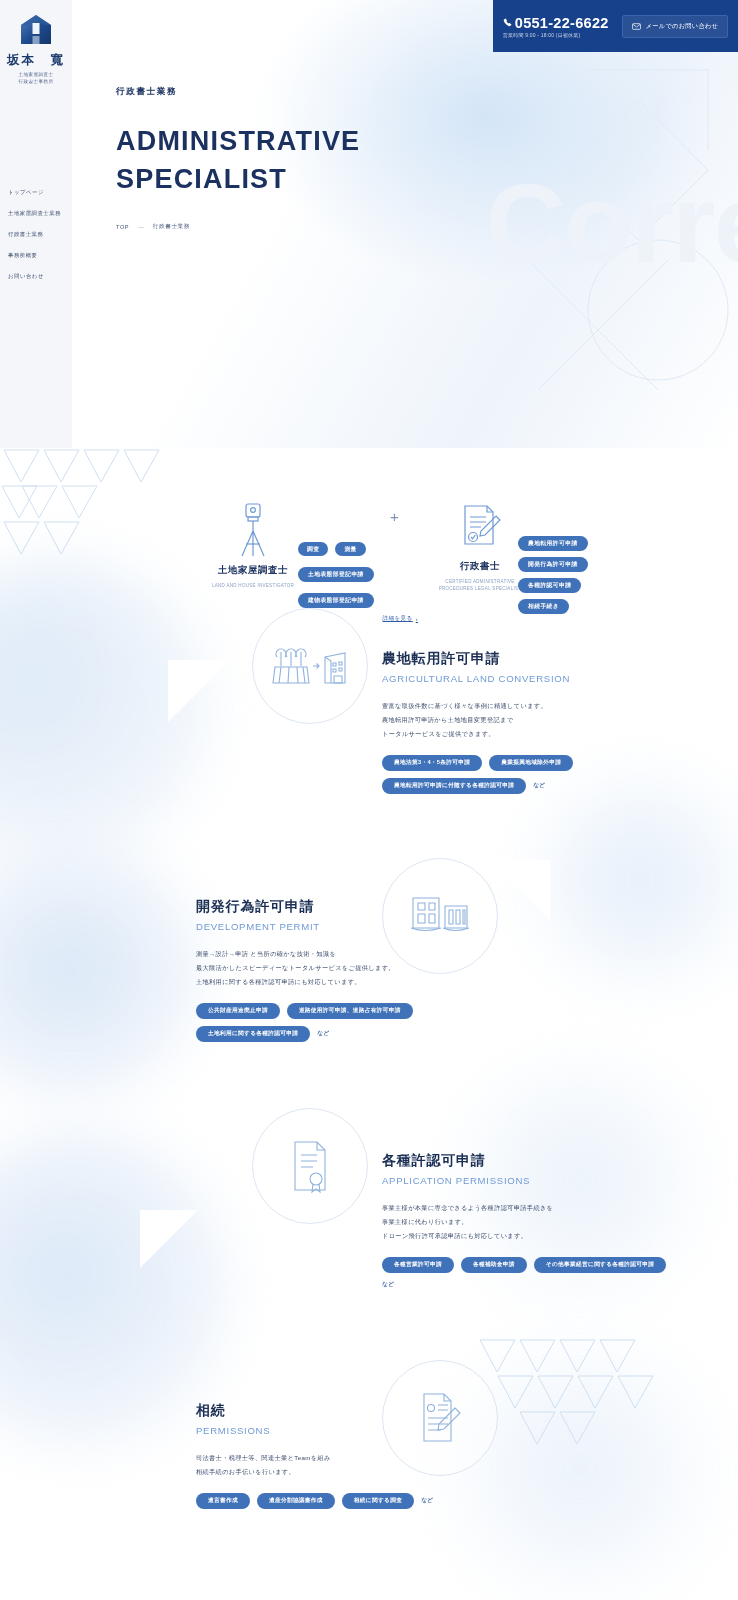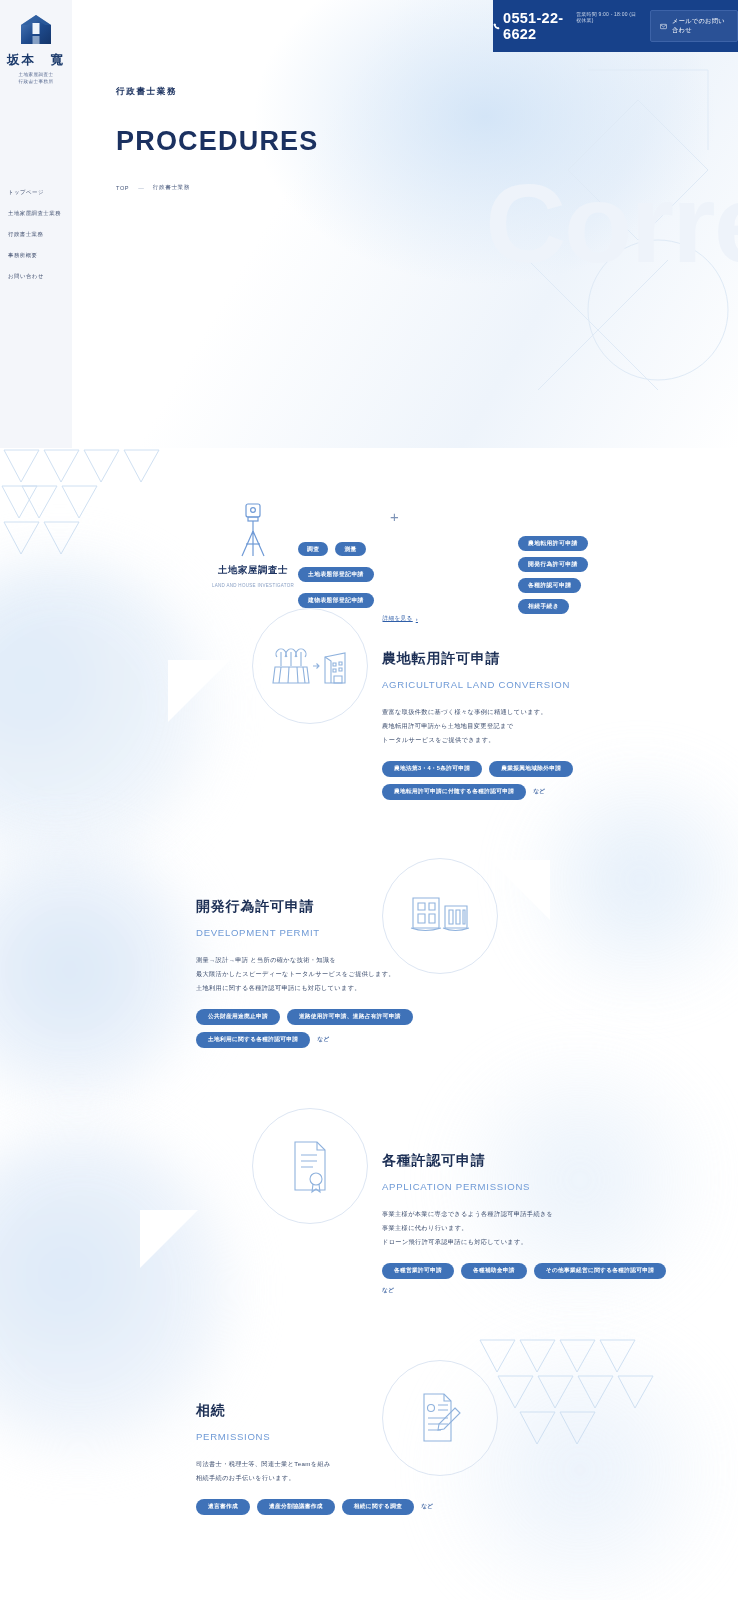--- a/index.html
+++ b/index.html
@@ -36,21 +36,21 @@
     padding:0 0 0 8px; height:21px; display:flex; align-items:center;
     cursor:pointer;
   }
 
   
   .header-contact {
     position:absolute; right:0; top:0; width:245px; height:52px;
     background:#17418a; z-index:25;
     display:flex; align-items:center; justify-content:center; gap:13px;
   }
-  .tel-block { display:flex; align-items:flex-start; }
+  .tel-block { display:flex; flex-direction:column; align-items:flex-start; }
   .tel-row { display:flex; align-items:center; gap:3px; }
   .tel-num { color:#fff; font-size:14.5px; font-weight:700; letter-spacing:.3px; }
   .tel-hours { color:#cdd8ea; font-size:5px; margin-top:1px; letter-spacing:.2px; }
   .mail-btn {
     background:#2a5196; border:1px solid #3d63a8; border-radius:2px;
     padding:6px 9px; display:flex; align-items:center; gap:5px;
     color:#fff; font-size:6.2px; cursor:pointer; letter-spacing:.3px;
   }
 
   
@@ -98,21 +98,21 @@
   .plus { position:absolute; left:390px; top:508px; font-size:15px; color:#7d93b7; z-index:6;}
   .more-link {
     font-size:5.6px; color:#2f5ea8; text-decoration:underline; cursor:pointer;
     display:flex; align-items:center; gap:3px; letter-spacing:.4px;
   }
 
   
   .svc { position:absolute; width:738px; z-index:6; }
   .svc-text { position:absolute; width:300px; }
   .svc-jp { font-size:14px; font-weight:700; color:#1c2f55; letter-spacing:.8px; }
-  .svc-en { margin-top:11px; font-size:9.6px; color:#6f9ad6; letter-spacing:.7px; }
+  .svc-en { margin-top:5px; font-size:9.6px; color:#6f9ad6; letter-spacing:.7px; }
   .svc-desc { margin-top:15px; font-size:6.2px; line-height:2.25; color:#394a6b; letter-spacing:.35px; }
   .svc-tags { margin-top:14px; display:flex; flex-wrap:wrap; gap:7px 7px; align-items:center; width:300px;}
   .tag {
     background:#3f72b8; color:#fff; border-radius:20px;
     font-size:5.7px; font-weight:700; height:16px; padding:0 12px;
     display:inline-flex; align-items:center; cursor:pointer; white-space:nowrap;
     letter-spacing:.3px;
   }
   .tag-etc { font-size:5.8px; color:#4a6ea8; font-weight:700; }
   .svc-circle {
@@ -234,21 +234,22 @@
       <path d="M260 200 L120 340"></path>
         <path d="M230 40 L300 110 L230 180 L160 110 Z"></path>
       <circle cx="250" cy="250" r="70"></circle>
     </g>
   </svg>
   <div class="hero-ghost">Corre</div>
 
   <div class="hero-inner">
     <div class="hero-kicker">行政書士業務</div>
     <h1 class="hero-title">
-      <div>PROCEDURES</div>
+      <div>ADMINISTRATIVE</div>
+      <div>SPECIALIST</div>
     </h1>
     <div class="crumbs">
       <span class="crumb">TOP</span>
       <span class="crumb-sep">—</span>
       <span class="crumb current">行政書士業務</span>
     </div>
   </div>
 </section>
 
 <section class="intro">
@@ -279,20 +280,37 @@
       <div style="margin-top:6px;"><span class="pill">土地表題部登記申請</span></div>
       <div style="margin-top:6px;"><span class="pill">建物表題部登記申請</span></div>
       <div style="margin-top:7px;display:flex;justify-content:flex-end;">
         <span class="more-link">
           <span>詳細を見る</span>
           <span>›</span>
         </span>
       </div>
     </div>
 
+    <div class="fc-col" style="left:234px;top:34px;width:120px;">
+      <div class="fc-icon">
+        <svg width="44" height="52" viewBox="0 0 44 52" fill="none" stroke="#6f9ad6" stroke-width="1.2">
+          <path d="M7 4 h22 l6 6 v32 h-28 z"></path>
+          <path d="M29 4 v6 h6"></path>
+          <path d="M12 15 h16 M12 20 h16 M12 25 h11"></path>
+          <circle cx="15" cy="35" r="4.5"></circle>
+          <path d="M13 35 l1.6 1.8 L17.4 33"></path>
+          <path d="M38 14 l4 4 -15 15 -5 1 1 -5 z" stroke="#6f9ad6"></path>
+        </svg>
+      </div>
+      <div class="fc-name">行政書士</div>
+      <div class="fc-en">
+        <div>CERTIFIED ADMINISTRATIVE</div>
+        <div>PROCEDURES LEGAL SPECIALIST</div>
+      </div>
+    </div>
 
     <div style="position:absolute;left:332px;top:72px;display:flex;flex-direction:column;gap:6px;align-items:flex-start;">
       <span class="pill">農地転用許可申請</span>
       <span class="pill">開発行為許可申請</span>
       <span class="pill">各種許認可申請</span>
       <span class="pill">相続手続き</span>
     </div>
   </div>
 </section>
 <div class="plus">+</div>

